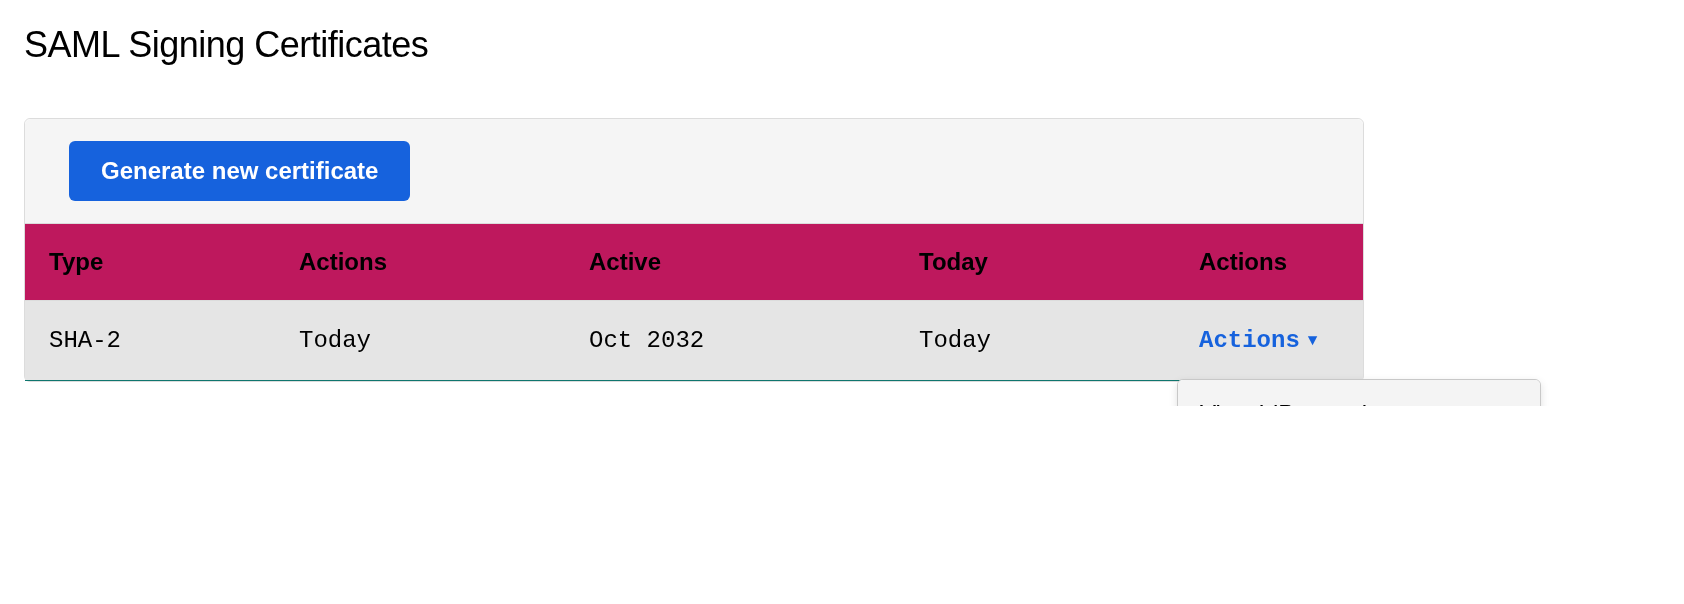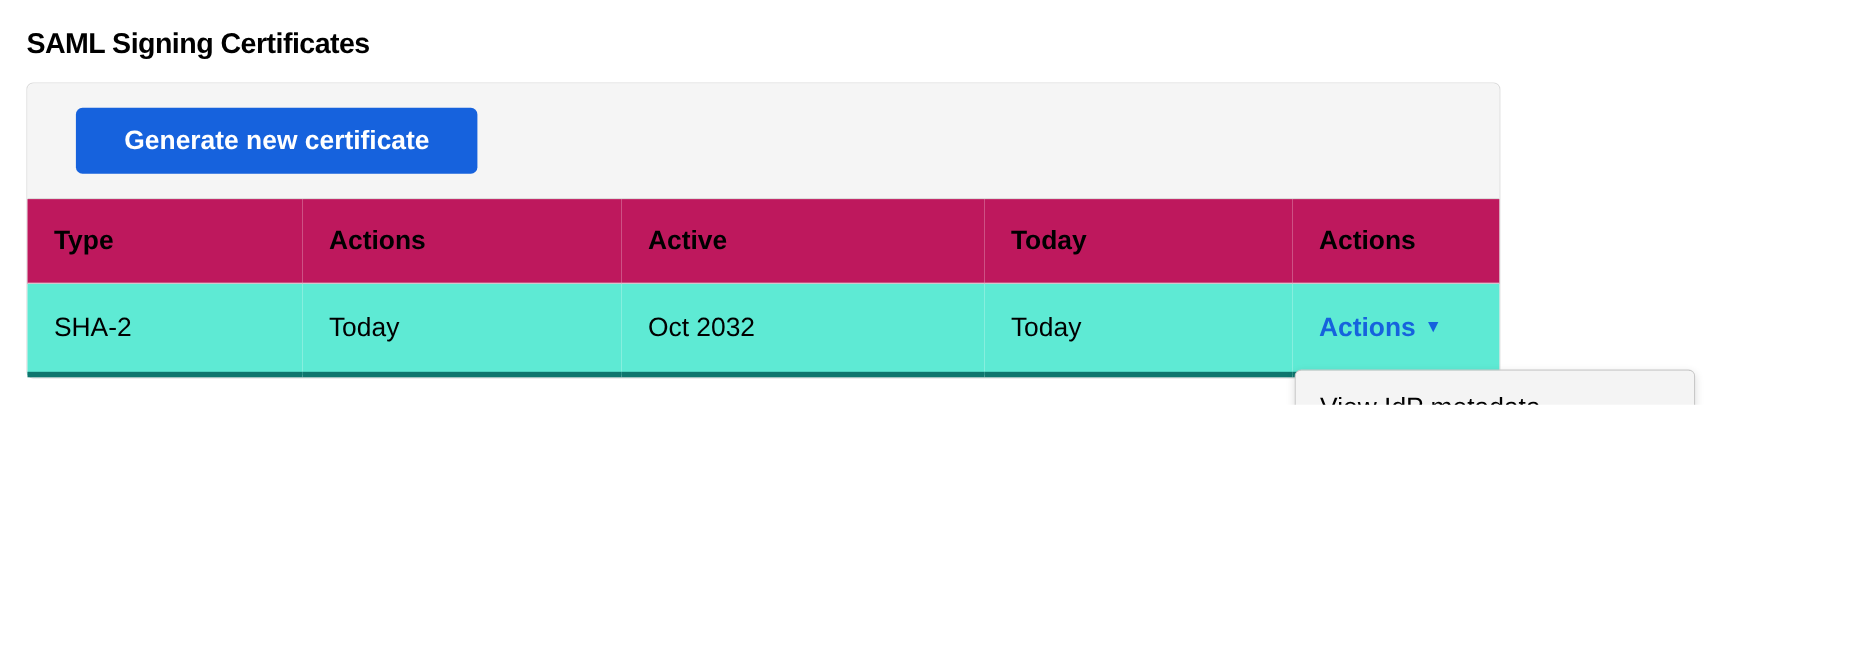--- a/index.html
+++ b/index.html
@@ -8,23 +8,23 @@
       padding: 0;
     }
     body {
       font-family: -apple-system, BlinkMacSystemFont, "Segoe UI", Helvetica, Arial, sans-serif;
       background: #fff;
       padding: 24px;
       color: #000;
       width: 1684px;
     }
     .section-title {
-      font-size: 26px;
-      font-weight: 700;
-      margin-bottom: 20px;
+      font-size: 36px;
+      font-weight: 400;
+      margin-bottom: 52px;
       letter-spacing: -0.5px;
     }
     .panel {
       border: 1px solid #dcdcdc;
       border-radius: 6px;
       width: 1340px;
       position: relative;
     }
     .panel-header {
       background: #f5f5f5;
@@ -32,41 +32,42 @@
       border-bottom: 1px solid #dcdcdc;
       border-radius: 6px 6px 0 0;
     }
     .btn-primary {
       background: #1662dd;
       color: #fff;
       font-size: 24px;
       font-weight: 600;
       border: none;
       border-radius: 6px;
-      padding: 16px 44px;
+      padding: 16px 32px;
       cursor: pointer;
     }
     .panel-table {
       width: 100%;
       border-collapse: collapse;
     }
     .panel-table th {
       text-align: left;
       font-size: 24px;
       font-weight: 700;
       padding: 24px 0 24px 24px;
       border-bottom: 1px solid #dcdcdc;
       background: #be185d;
     }
     .panel-table td {
       font-size: 24px;
       font-weight: 400;
       padding: 26px 0 26px 24px;
-      border-bottom: 5px solid #0f766e;
-      background: #5eead4;
+      border-bottom: 1px solid #0f766e;
+      background: #e5e5e5;
+      font-family: Liberation Mono, monospace;
     }
     .panel-table th:first-child,
     .panel-table td:first-child {
       padding-left: 24px;
     }
     .col-type   { width: 250px; }
     .col-created{ width: 290px; }
     .col-expires{ width: 330px; }
     .col-status { width: 280px; }
     .col-actions{ }

